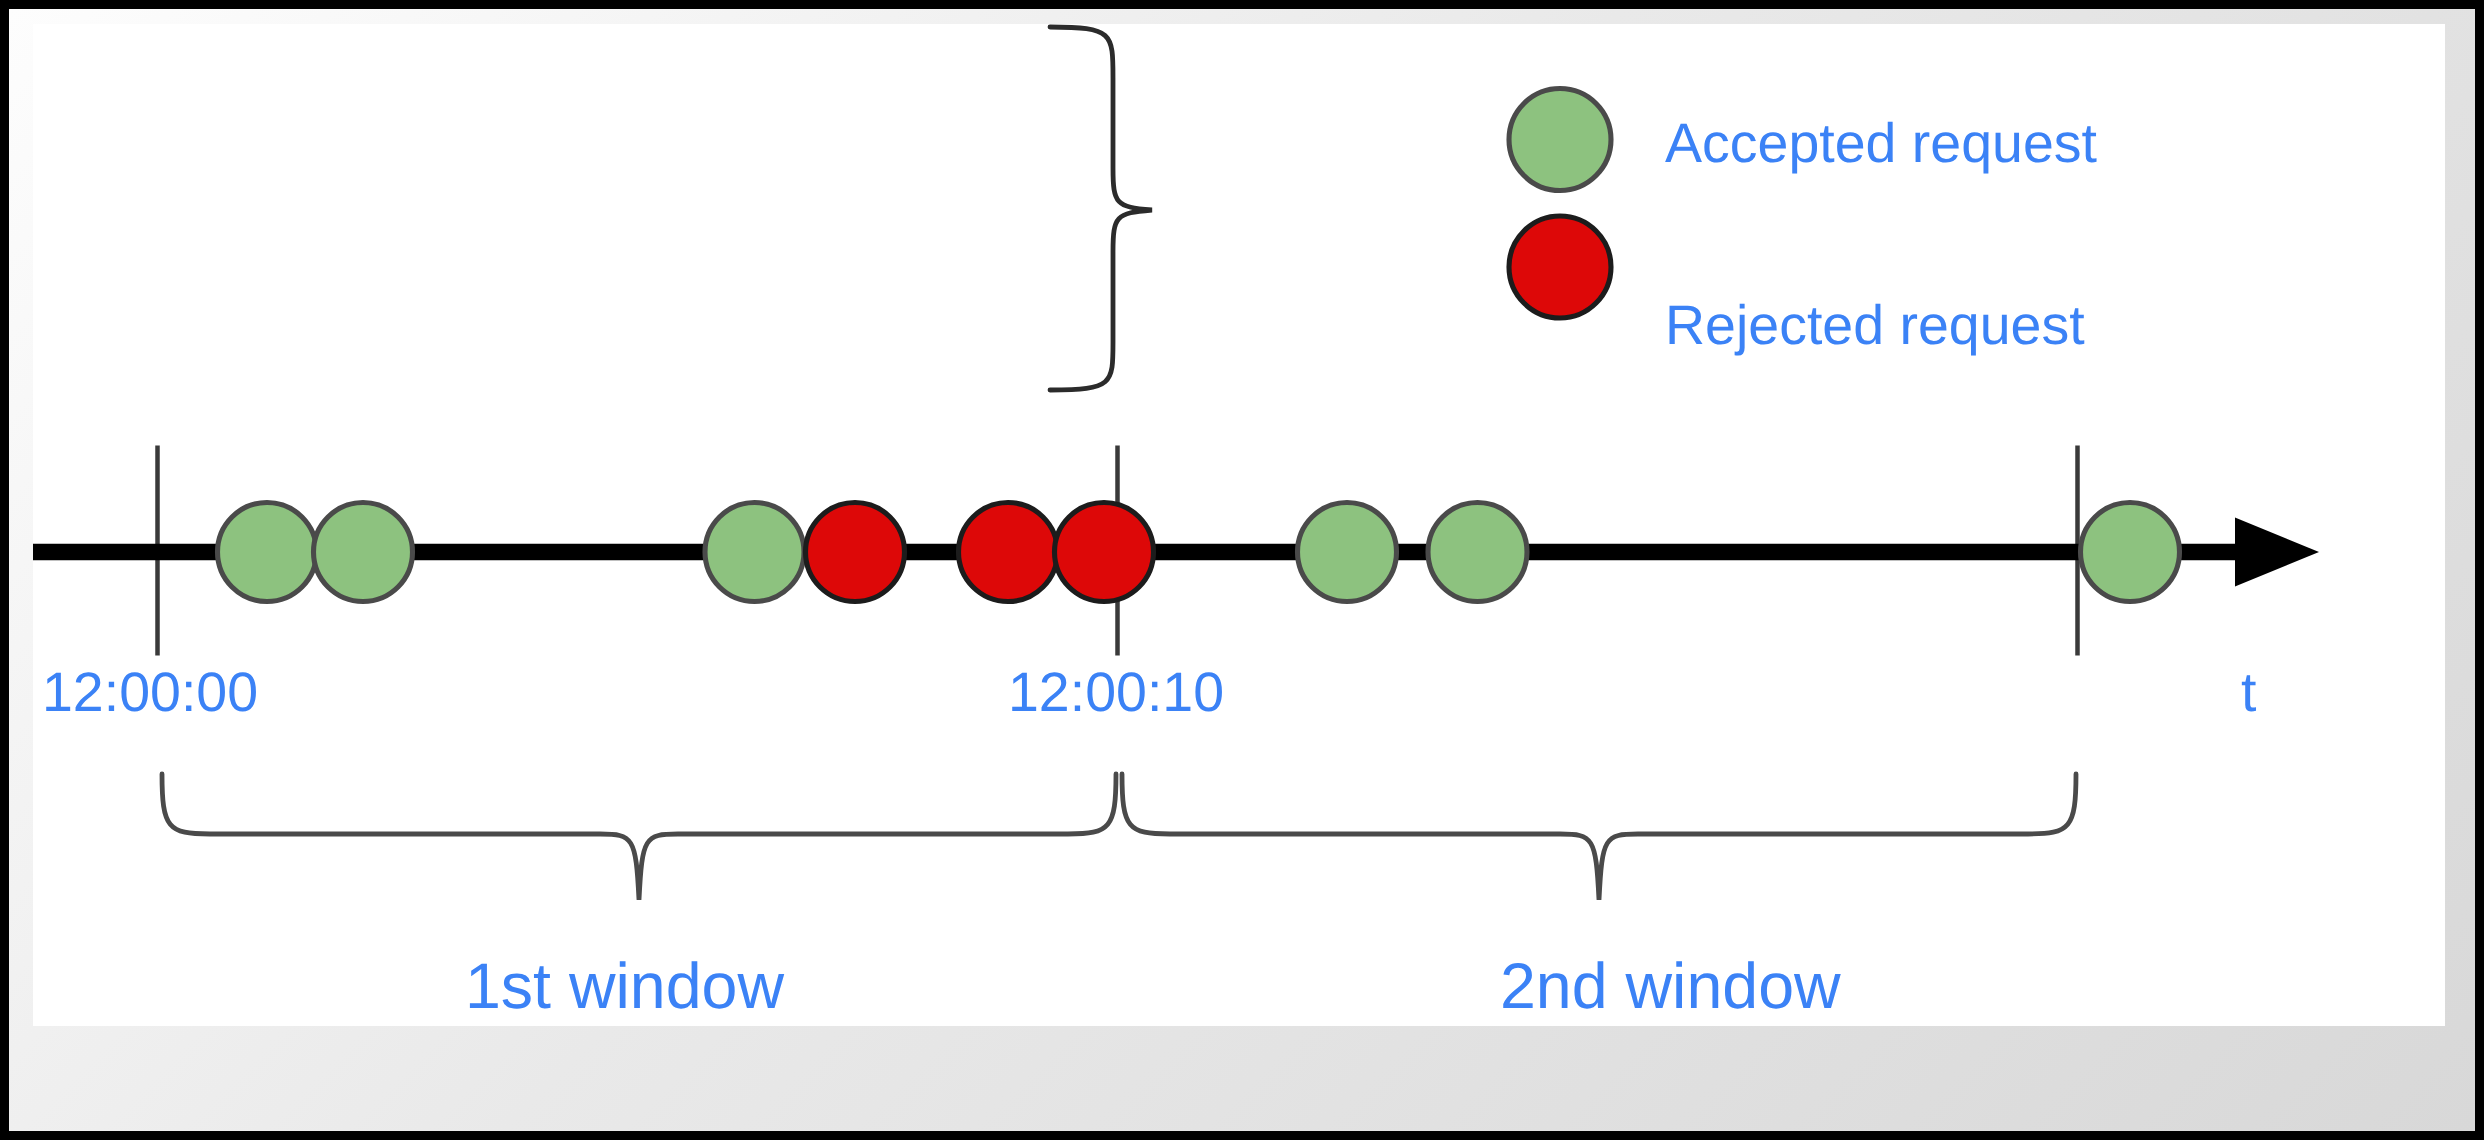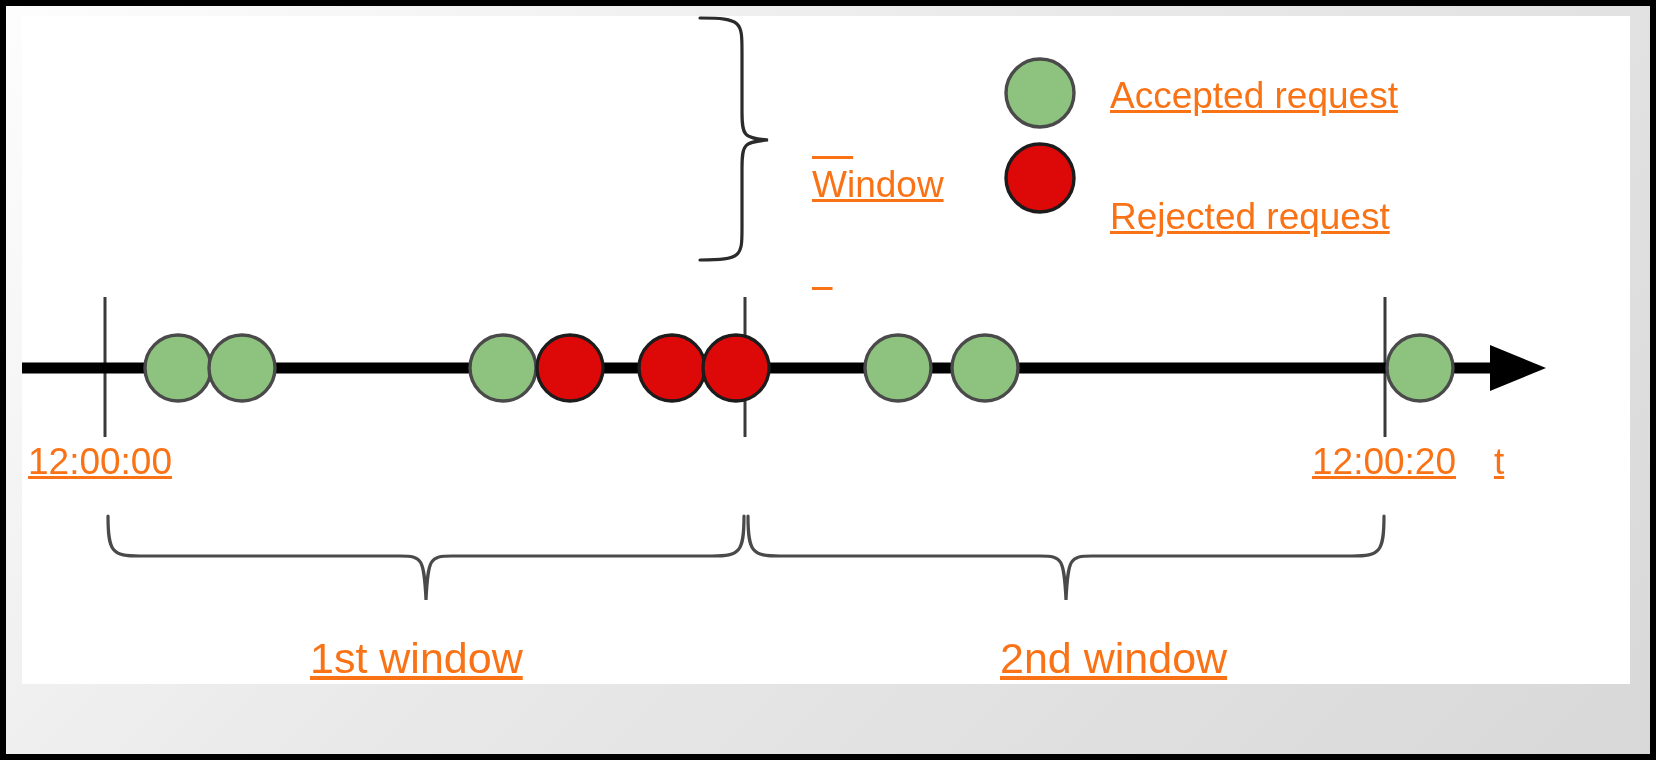--- a/index.html
+++ b/index.html
@@ -34,24 +34,23 @@
   }
   .svg-layer {
     position: absolute;
     left: 0;
     top: 0;
     width: 1656px;
     height: 760px;
   }
   .lbl {
     position: absolute;
-    color: #f97316;
+    color: #3b82f6;
     white-space: pre;
     line-height: 1.18;
-    text-decoration: underline;
   }
   .lbl-window-size {
     font-size: 37px;
     left: 812px;
     top: 76px;
   }
   .lbl-legend {
     font-size: 37px;
     left: 1110px;
   }
@@ -141,26 +140,25 @@
                C 748 552, 752 556, 780 556
                L 1040 556
                C 1062 556, 1064 558, 1066 600
                C 1068 558, 1070 556, 1092 556
                L 1352 556
                C 1380 556, 1384 552, 1384 516" fill="none" stroke="#4a4a4a" stroke-width="3.2" stroke-linecap="round"></path>
     </g>
   </svg>
 
   <div class="lbl lbl-window-size">
-    <div>Window</div>
   </div>
 
   <div class="lbl lbl-legend lbl-legend-accepted">Accepted request</div>
   <div class="lbl lbl-legend lbl-legend-rejected">Rejected request</div>
 
   <div class="lbl lbl-tick" style="left:28px;">12:00:00</div>
-  <div class="lbl lbl-tick" style="left:1312px;">12:00:20</div>
+  <div class="lbl lbl-tick" style="left:672px;">12:00:10</div>
 
   <div class="lbl lbl-t">t</div>
 
   <div class="lbl lbl-win" style="left:310px;">1st window</div>
   <div class="lbl lbl-win" style="left:1000px;">2nd window</div>
 </div>
 
 </body></html>

